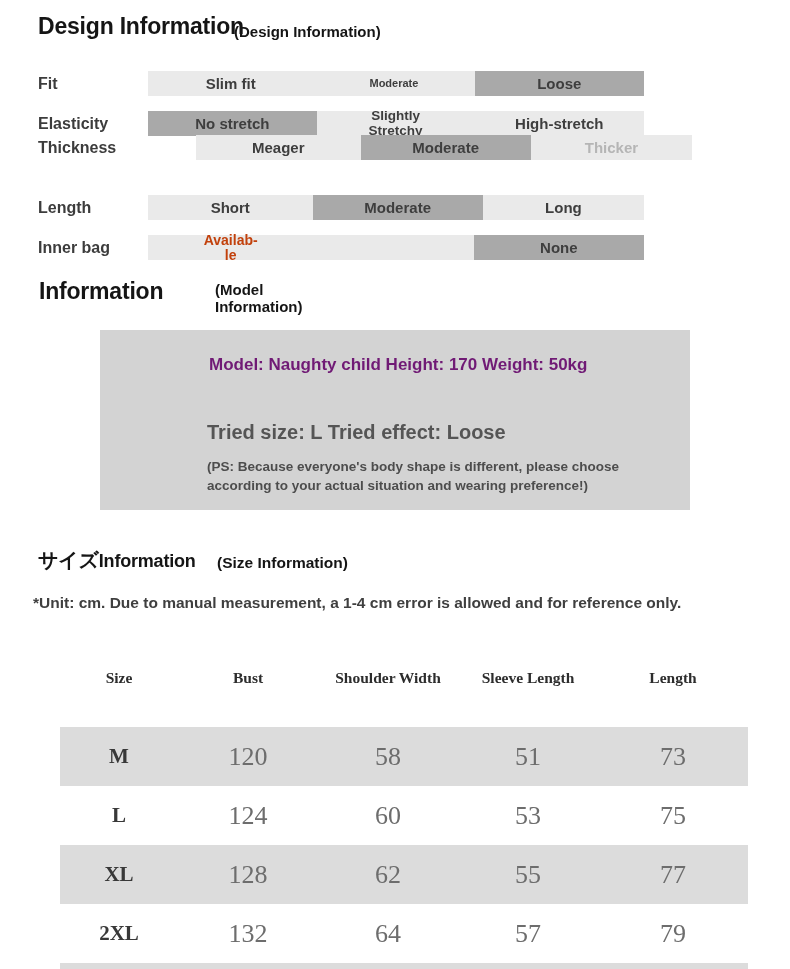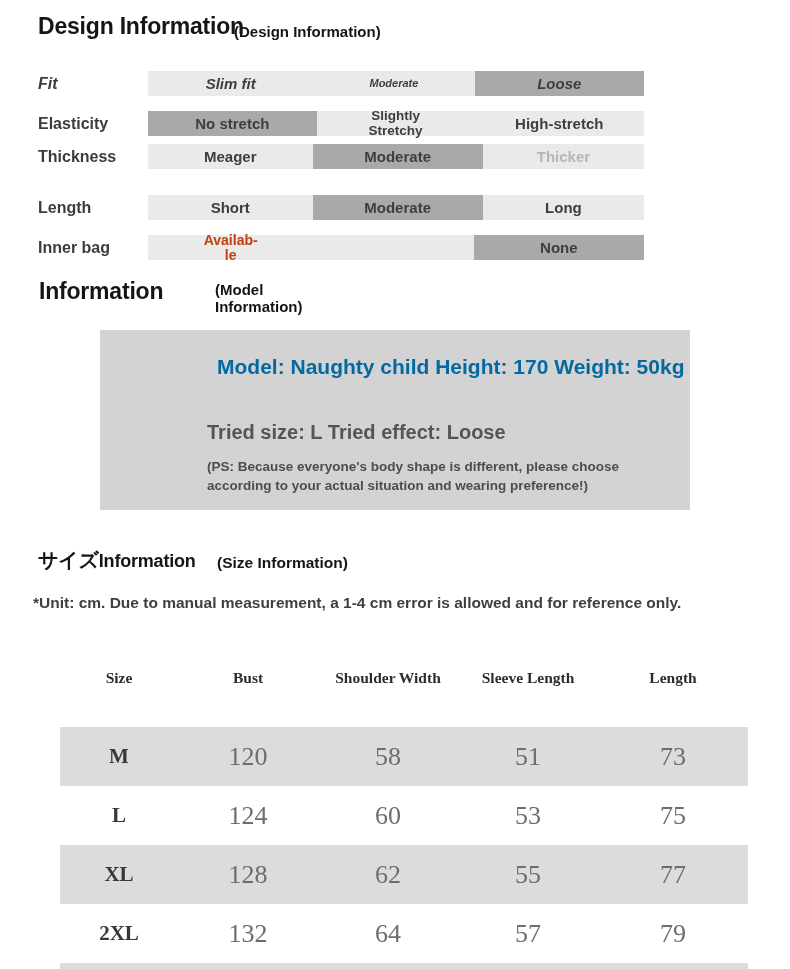--- a/index.html
+++ b/index.html
@@ -24,21 +24,21 @@
        font-size:15px;font-weight:bold;color:#3e3e3e;overflow:visible;line-height:1.05;}
   .seg.light{background:var(--unselected-segment,#eaeaea);}
   .seg.dark{background:var(--selected-segment,#a9a9a9);}
   .seg.small{font-size:11px;}
   .seg.twoline{font-size:13.5px;}
   .seg.muted{color:var(--muted-text,#b5b5b5);}
   .seg.faded{color:#c2410c;font-size:14px;}
 
   
   .model-box{position:absolute;left:100px;top:330px;width:590px;height:180px;background:var(--model-box-bg,#d3d3d3);}
-  .mb-line1{position:absolute;left:117px;top:25px;font-size:21px;font-weight:bold;color:#0369a1;}
+  .mb-line1{position:absolute;left:109px;top:25px;font-size:17px;font-weight:bold;color:#701a75;}
   .mb-line2{position:absolute;left:107px;top:91px;font-size:20px;font-weight:bold;color:#555555;}
   .mb-line3{position:absolute;left:107px;top:128px;width:450px;font-size:13.5px;font-weight:bold;color:#4d4d4d;line-height:1.4;}
 
   .unit-note{position:absolute;left:33px;top:594px;font-size:15.5px;font-weight:bold;color:#3f3f3f;}
 
   
   .size-table{position:absolute;left:60px;top:664px;width:688px;}
   .st-header{display:flex;height:28px;}
   .st-header .cell{font-size:15.5px;font-weight:bold;color:#2d2d2d;}
   .st-rows{position:absolute;top:63px;left:0;width:688px;}
@@ -54,40 +54,40 @@
 </head>
 <body>
 
 <div class="page">
 
   <div class="sec-header" style="top:13px;height:40px;">
     <span class="h1">Design Information</span>
     <span class="h1sub" style="left:196px;top:10px;">(Design Information)</span>
   </div>
 
-  <div class="attr-row" style="top:71px;font-style:italic;">
+  <div class="attr-row" style="top:71px;">
     <div class="attr-label">Fit</div>
     <div class="attr-bar">
       <div class="seg light" style="width:200px;">Slim fit</div>
       <div class="seg light small" style="width:195px;">Moderate</div>
       <div class="seg dark" style="width:205px;">Loose</div>
     </div>
   </div>
 
   <div class="attr-row" style="top:111px;">
     <div class="attr-label">Elasticity</div>
     <div class="attr-bar">
       <div class="seg dark" style="width:204px;">No stretch</div>
       <div class="seg light twoline pre" style="width:191px;">Slightly
 Stretchy</div>
       <div class="seg light" style="width:205px;">High-stretch</div>
     </div>
   </div>
 
-  <div class="attr-row" style="top:144px;">
+  <div class="attr-row" style="top:135px;gap:48px;">
     <div class="attr-label">Thickness</div>
     <div class="attr-bar">
       <div class="seg light" style="width:199px;">Meager</div>
       <div class="seg dark" style="width:206px;">Moderate</div>
       <div class="seg light muted" style="width:195px;">Thicker</div>
     </div>
   </div>
 
   <div class="attr-row" style="top:195px;">
     <div class="attr-label">Length</div>

